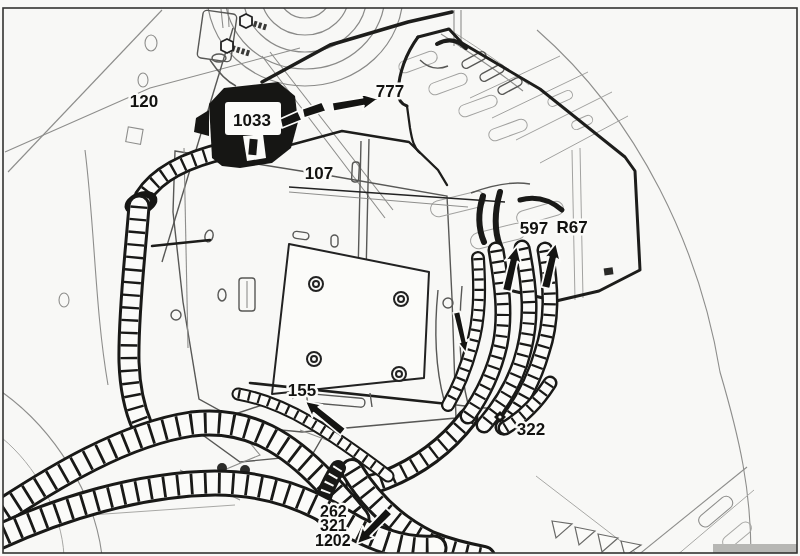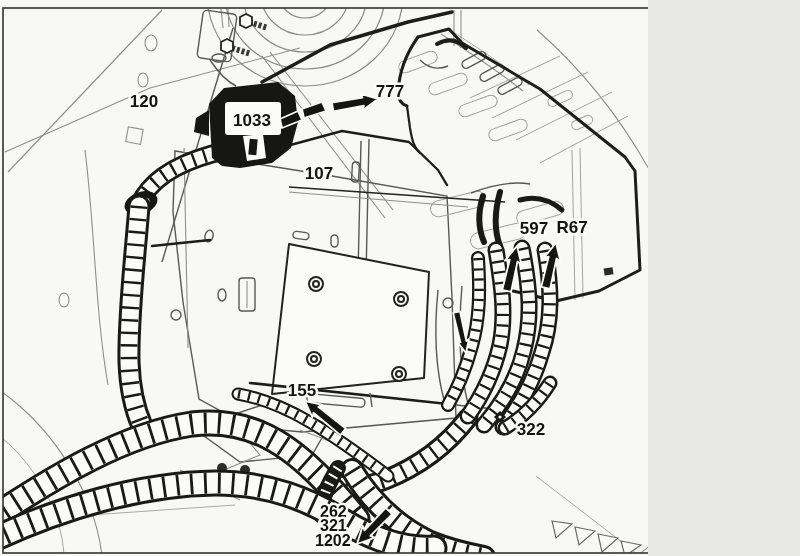--- a/index.html
+++ b/index.html
@@ -1,16 +1,16 @@
 <!DOCTYPE html>
 <html><head>
 <meta charset="utf-8">
 <style>
   html,body{margin:0;padding:0;background:#e8e8e6;}
-  .stage{position:relative;width:648px;height:556px;background:#f8f8f6;overflow:hidden;}
+  .stage{position:relative;width:800px;height:556px;background:#f8f8f6;overflow:hidden;}
   svg{display:block;}
   .thin  {stroke:#8e8e8c;stroke-width:1.1;fill:none;}
   .thin2 {stroke:#a8a8a5;stroke-width:1;fill:none;}
   .med   {stroke:#58585六;fill:none;}
   .medln {stroke:#585856;stroke-width:1.4;fill:none;}
   .bold  {stroke:#1d1d1b;fill:none;stroke-linejoin:round;stroke-linecap:round;}
   .t-out {stroke:#191917;fill:none;stroke-linecap:round;stroke-linejoin:round;}
   .t-in  {stroke:#fbfbf9;fill:none;stroke-linecap:round;stroke-linejoin:round;}
   .t-rib {stroke:#191917;fill:none;stroke-linecap:butt;}
   .arrow {fill:#141412;stroke:#fbfbf9;stroke-width:1.8;stroke-linejoin:round;}

